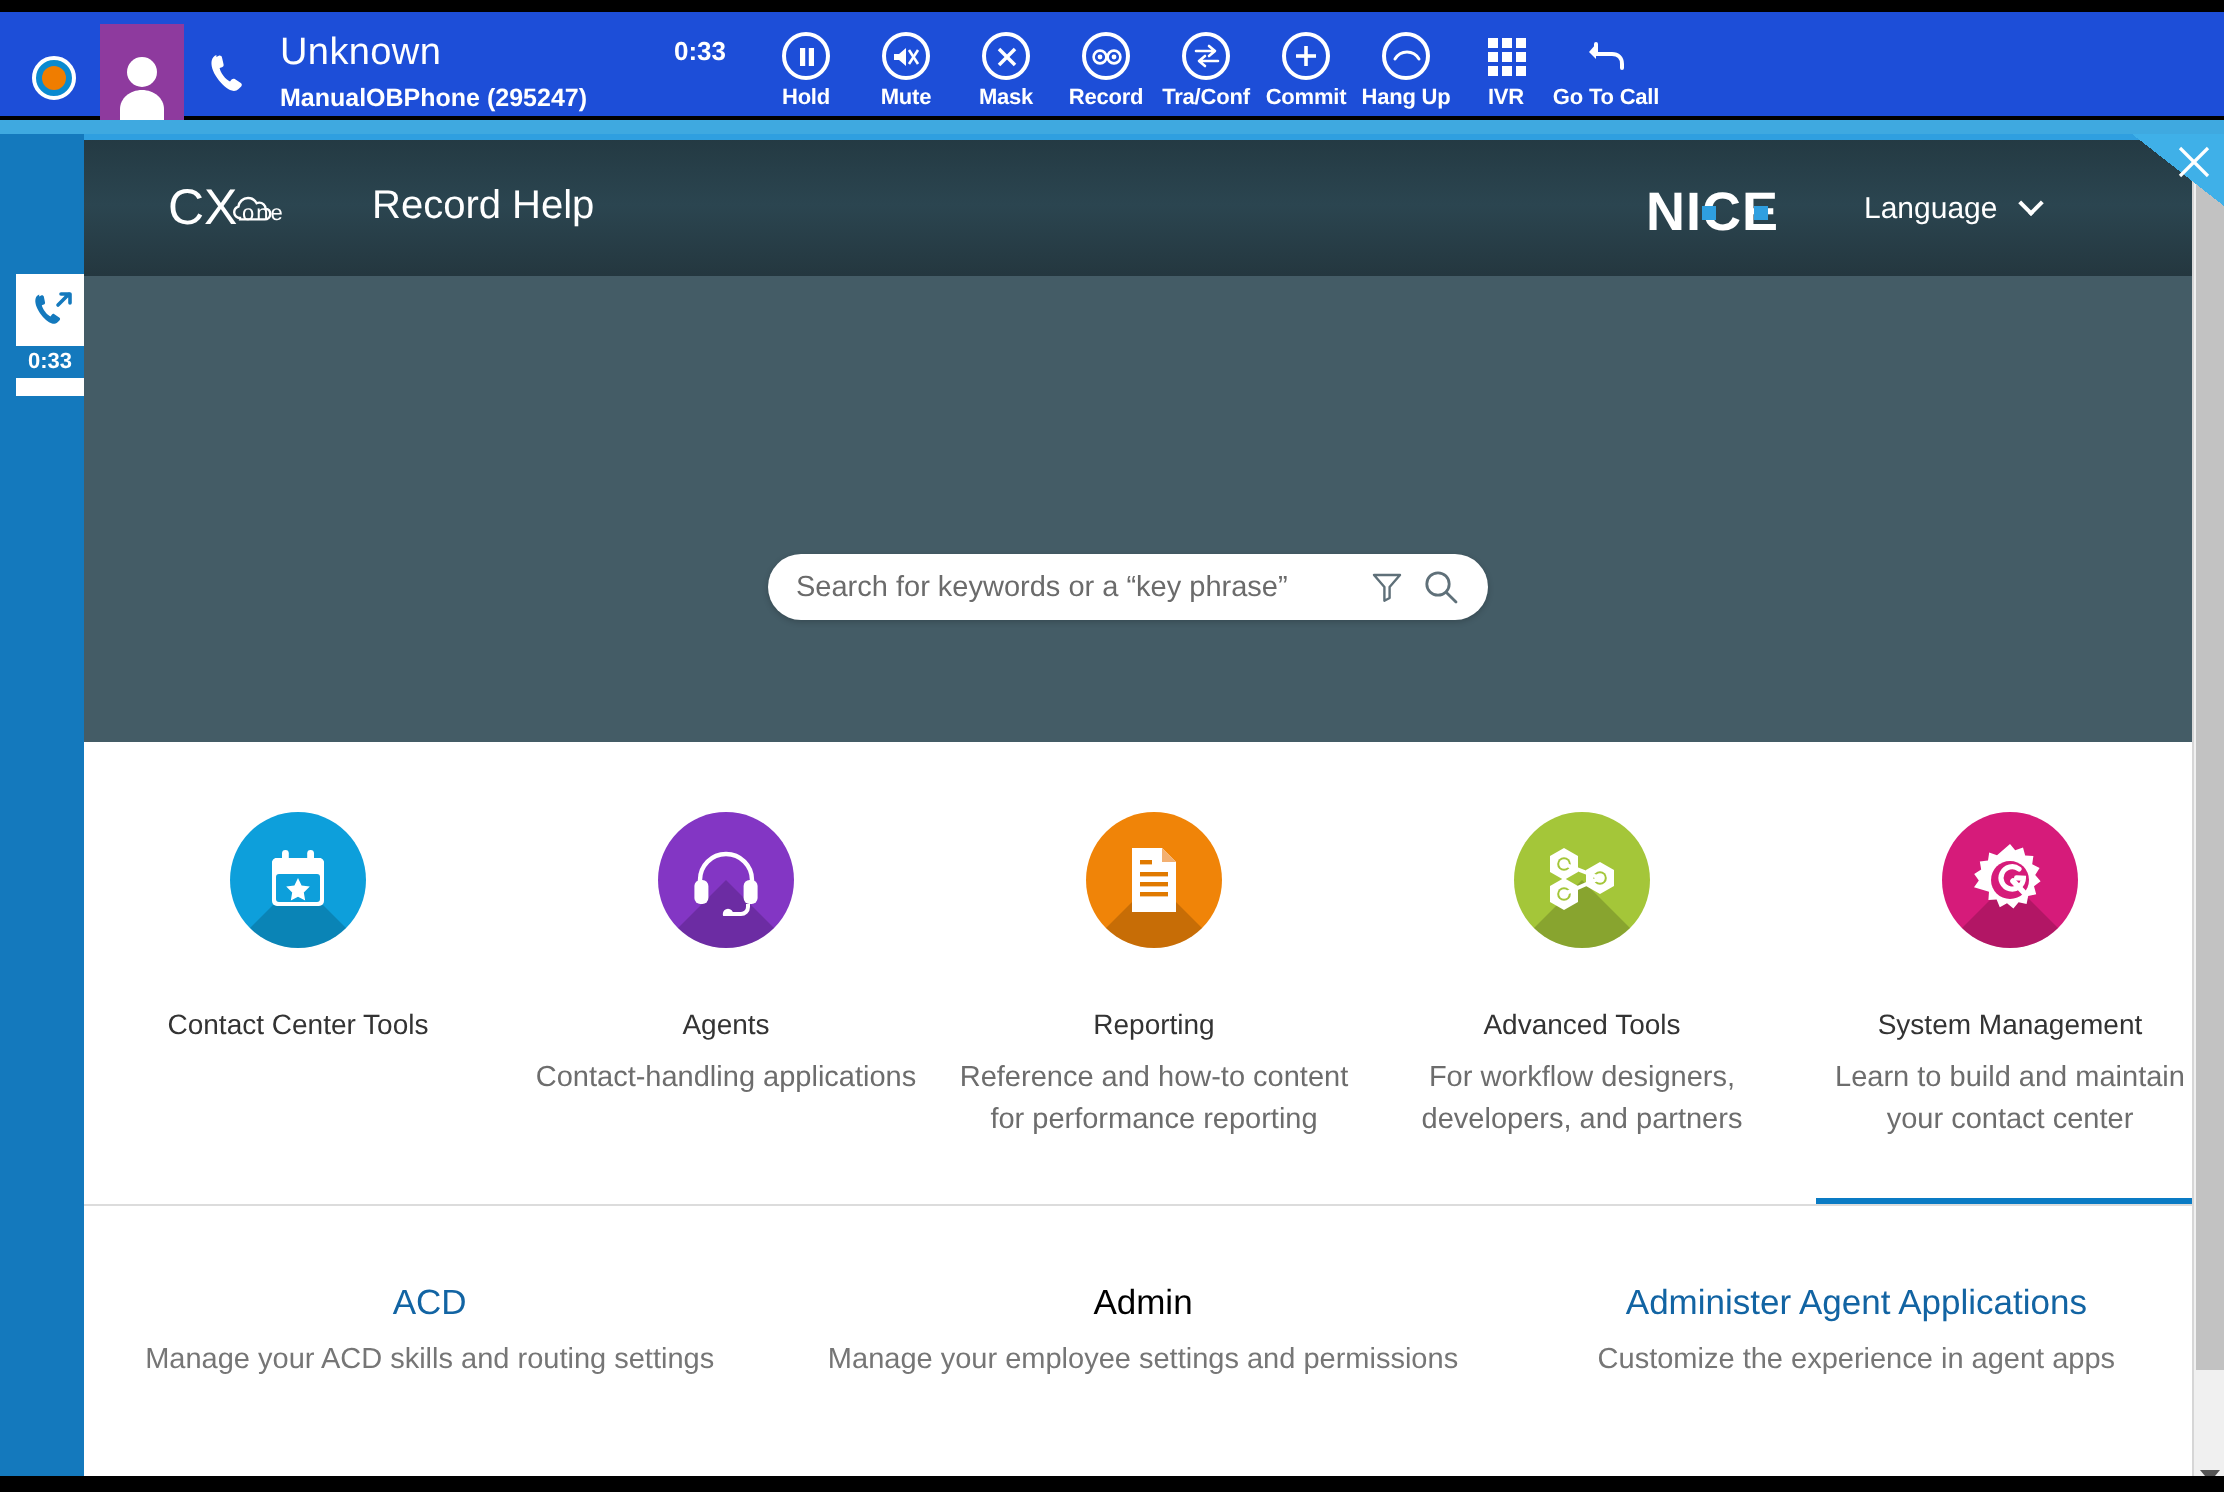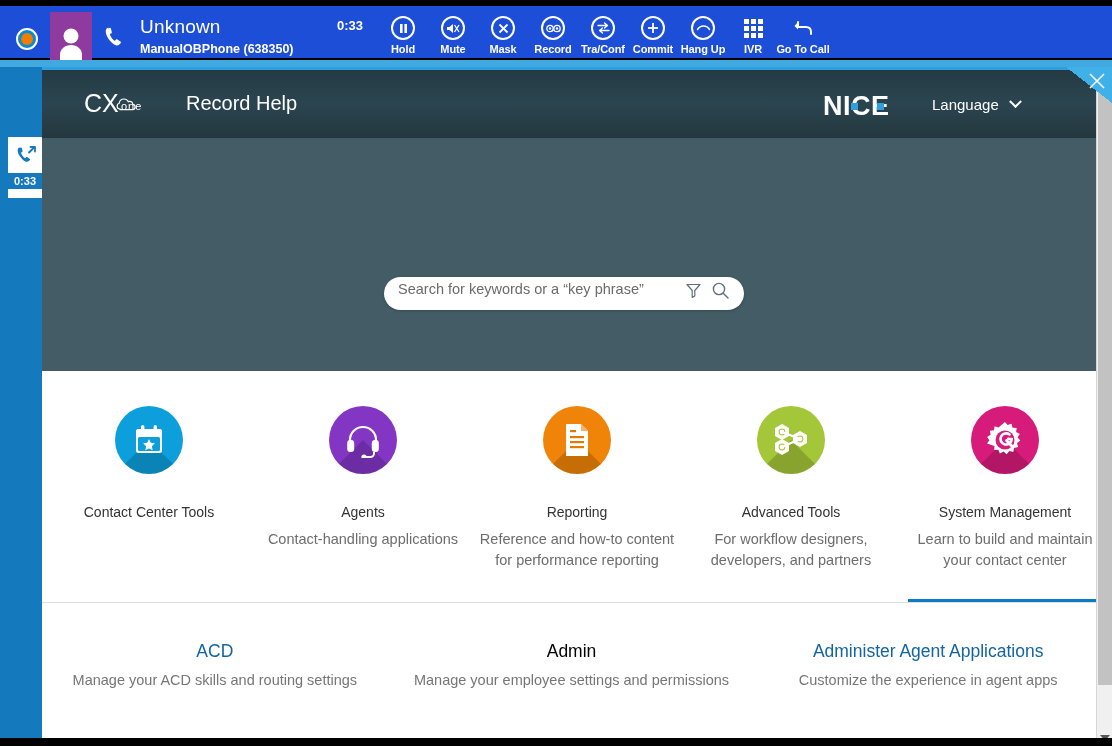--- a/index.html
+++ b/index.html
@@ -103,21 +103,21 @@
     cursor:pointer; z-index: 20;
   }
   .closebtn svg { position:absolute; right:5px; top:4px; }
 
   
   .hero {
     position: relative; width: 1070px; height: 233px; background: #445c66;
   }
   .searchwrap {
     position:absolute; left: 342px; top: 139px; width: 360px; height: 33px;
-    background:#fff; border-radius: 17px; display:flex; align-items:flex-start;
+    background:#fff; border-radius: 17px; display:flex; align-items:center;
     padding: 4px 14px; box-shadow: 0 1px 3px rgba(0,0,0,.2);
   }
   .searchwrap input {
     flex:1; border:none; outline:none; font-size:14.5px; color:#4a4a4a;
     font-family:"Liberation Sans", sans-serif; background:transparent;
   }
   .searchwrap input::placeholder { color:#6b6b6b; }
   .si { width:19px; height:19px; margin-left: 8px; color:#5f7079; cursor:pointer; }
 
   
@@ -209,21 +209,21 @@
     </div>
 
     <div class="phone-ico">
       <svg width="20" height="22" viewBox="0 0 20 22">
           <path d="M5.2 1.5c-1.1.4-2 1.4-2.3 2.6-.6 2.3.4 5.6 2.7 8.9 2.3 3.3 5 5.6 7.3 6.3 1.2.4 2.5.1 3.4-.8l1.3-1.3c.5-.5.4-1.3-.2-1.7l-3-2c-.5-.3-1.2-.2-1.6.3l-.8 1c-1.1-.5-2.3-1.5-3.3-2.9C7.7 10.5 7 9.1 6.8 8l1.2-.4c.6-.2.9-.8.8-1.4l-.8-3.5c-.1-.6-.8-1-1.4-.9l-1.4.7z" fill="#fff"></path>
         </svg>
     </div>
 
     <div class="caller">
       <div class="name">Unknown</div>
-      <div class="sub">ManualOBPhone (638350)</div>
+      <div class="sub">ManualOBPhone (295247)</div>
     </div>
 
     <div class="calltimer">0:33</div>
 
     <div class="tools">
 
       <div class="tool">
         <span class="ci">
           <svg width="11" height="11" viewBox="0 0 11 11">
               <rect x="2" y="1" width="2.6" height="9" fill="#fff"></rect>

